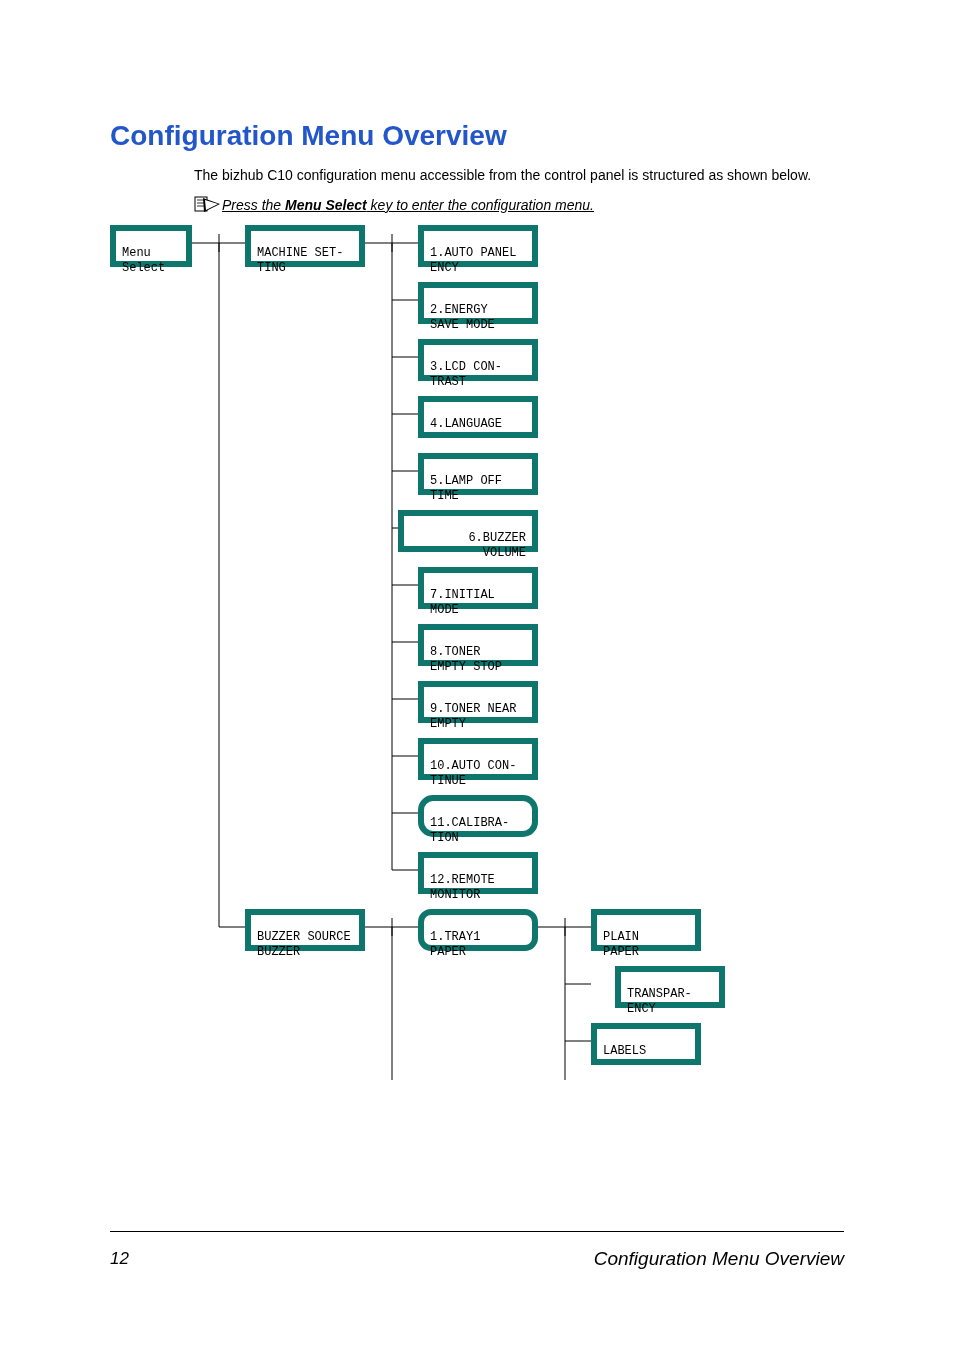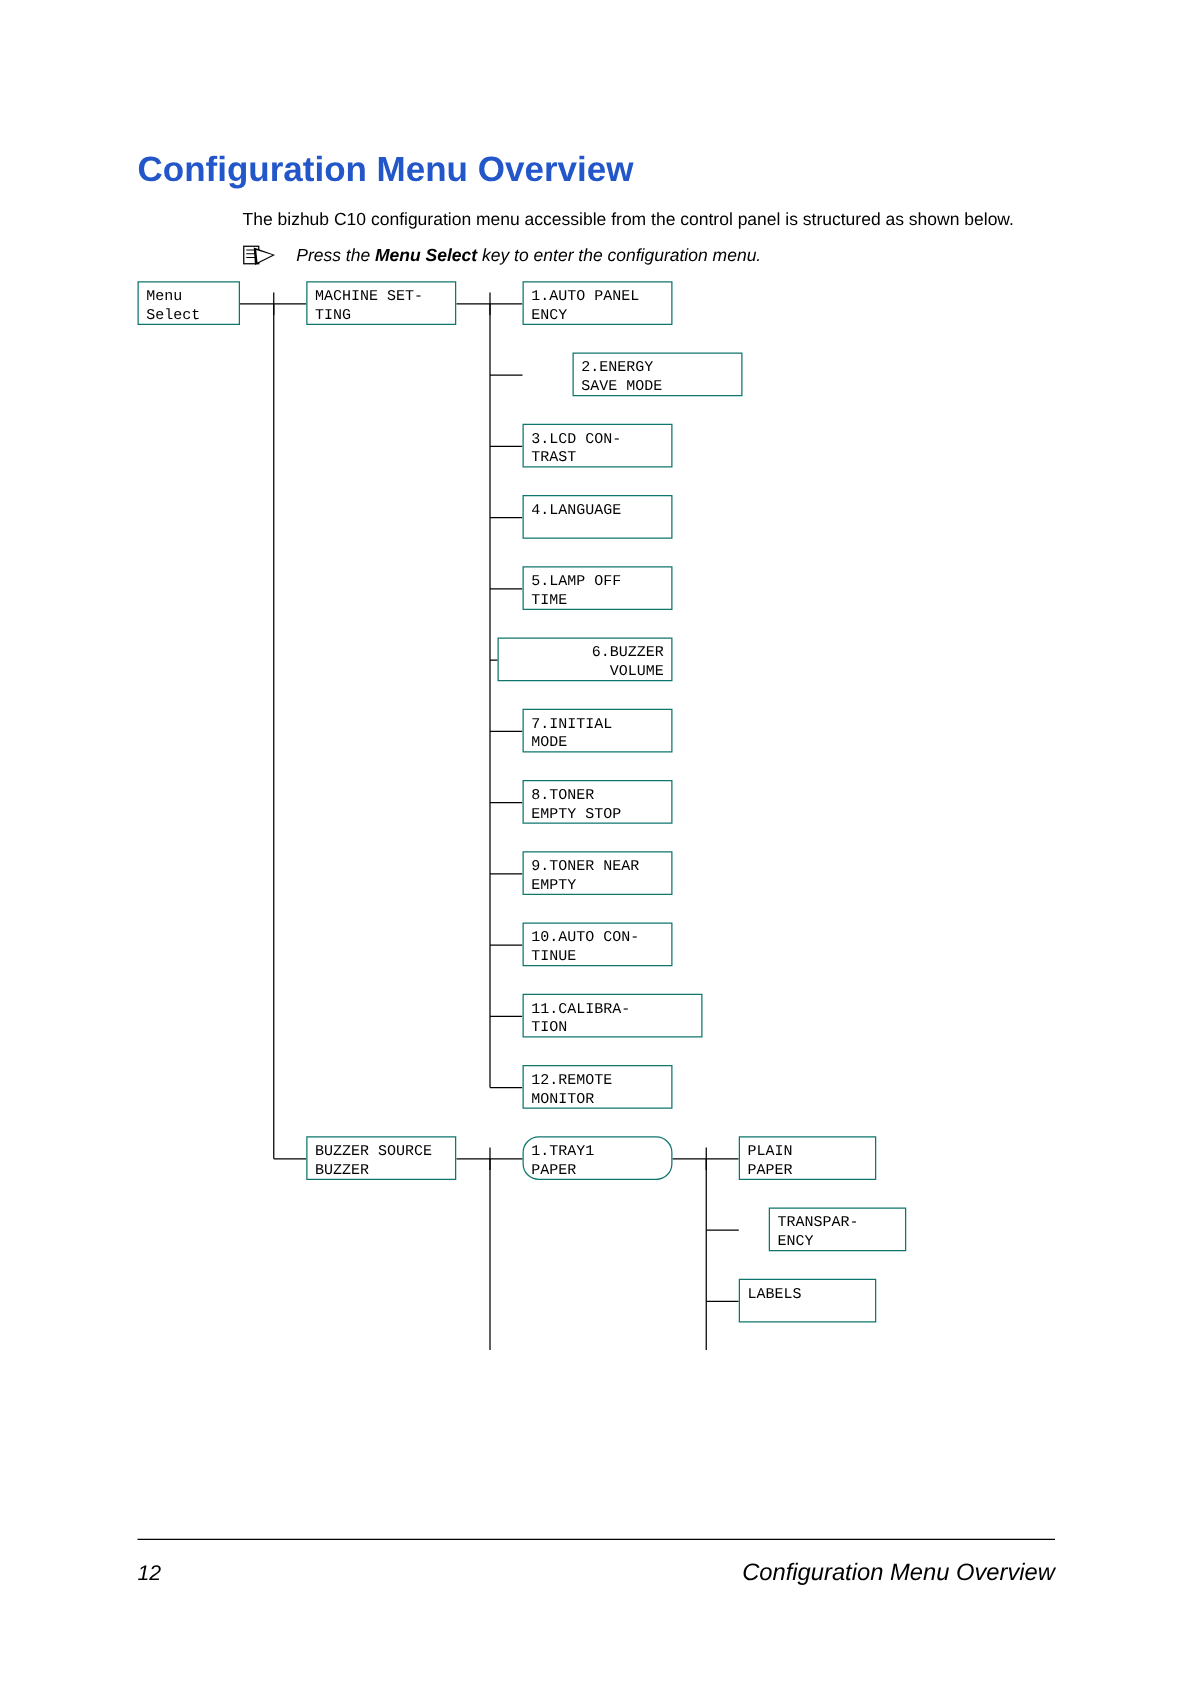--- a/index.html
+++ b/index.html
@@ -1,28 +1,28 @@
 <!DOCTYPE html>
 <html><head>
 <meta charset="utf-8">
 <style>
   * { box-sizing: border-box; margin: 0; padding: 0; }
   html, body { width: 954px; height: 1350px; background: #fff; font-family: Arial, Helvetica, sans-serif; color: #000; }
   .page { position: relative; width: 954px; height: 1350px; padding: 120px 110px 80px 110px; }
   .title { color: #2256c9; font-weight: bold; font-size: 28px; margin-bottom: 14px; }
   .intro-wrap { padding-left: 84px; margin-bottom: 10px; }
   .intro { font-size: 14px; line-height: 1.35; }
-  .note-row { padding-left: 84px; display: flex; align-items: center; gap: 15px; margin-bottom: 12px; }
+  .note-row { padding-left: 84px; display: flex; align-items: flex-end; gap: 0; margin-bottom: 12px; text-decoration: underline; }
   .note-icon { width: 28px; height: 18px; flex: 0 0 28px; }
   .note-text { font-style: italic; font-size: 14px; }
   .note-text b { font-weight: bold; font-style: italic; }
 
   .tree { position: relative; height: 920px; }
   .mono { font-family: "Courier New", monospace; font-size: 12px; line-height: 1.25; }
-  .box { position: absolute; border: 1px solid #0f766e; background: #fff; padding: 4px 6px; display: flex; flex-direction: column; justify-content: flex-start; }
+  .box { position: absolute; border: 6px solid #0f766e; background: #fff; padding: 15px 6px; display: flex; flex-direction: column; justify-content: flex-start; }
   .h35 { height: 35px; }
 
   
   .rule { position: absolute; left: 110px; right: 110px; bottom: 118px; border-top: 1px solid #000; }
   .footer { position: absolute; left: 110px; right: 110px; bottom: 80px; display: flex; justify-content: space-between; align-items: center; }
   .pgnum { font-style: italic; font-size: 17px; }
   .pgtitle { font-style: italic; font-size: 19px; }
 
   svg.lines { position: absolute; top: 0; left: 0; width: 100%; height: 100%; overflow: visible; }
 </style>
@@ -103,21 +103,21 @@
 
     <div class="box mono h35" style="left:135px; top:0; width:120px;">
       <span>MACHINE SET-</span>
       <span>TING</span>
     </div>
 
     <div class="box mono h35" style="left:308px; top:0;   width:120px;">
         <span>1.AUTO PANEL</span>
         <span>ENCY</span>
       </div>
-    <div class="box mono h35" style="left:308px; top:57px; width:136px;margin-left:40px;">
+    <div class="box mono h35" style="left:308px; top:57px; width:120px;">
         <span>2.ENERGY</span>
         <span>SAVE MODE</span>
       </div>
     <div class="box mono h35" style="left:308px; top:114px;width:120px;">
         <span>3.LCD CON-</span>
         <span>TRAST</span>
       </div>
     <div class="box mono h35" style="left:308px; top:171px;width:120px;">
         <span>4.LANGUAGE</span>
         <span></span>
@@ -139,21 +139,21 @@
         <span>EMPTY STOP</span>
       </div>
     <div class="box mono h35" style="left:308px; top:456px;width:120px;">
         <span>9.TONER NEAR</span>
         <span>EMPTY</span>
       </div>
     <div class="box mono h35" style="left:308px; top:513px;width:120px;">
         <span>10.AUTO CON-</span>
         <span>TINUE</span>
       </div>
-    <div class="box mono h35" style="left:308px; top:570px;width:144px;">
+    <div class="box mono h35" style="left:308px; top:570px;width:120px;border-radius:15px;">
         <span>11.CALIBRA-</span>
         <span>TION</span>
       </div>
     <div class="box mono h35" style="left:308px; top:627px;width:120px;">
         <span>12.REMOTE</span>
         <span>MONITOR</span>
       </div>
 
     <div class="box mono h35" style="left:135px; top:684px; width:120px;">
       <span>BUZZER SOURCE</span>

